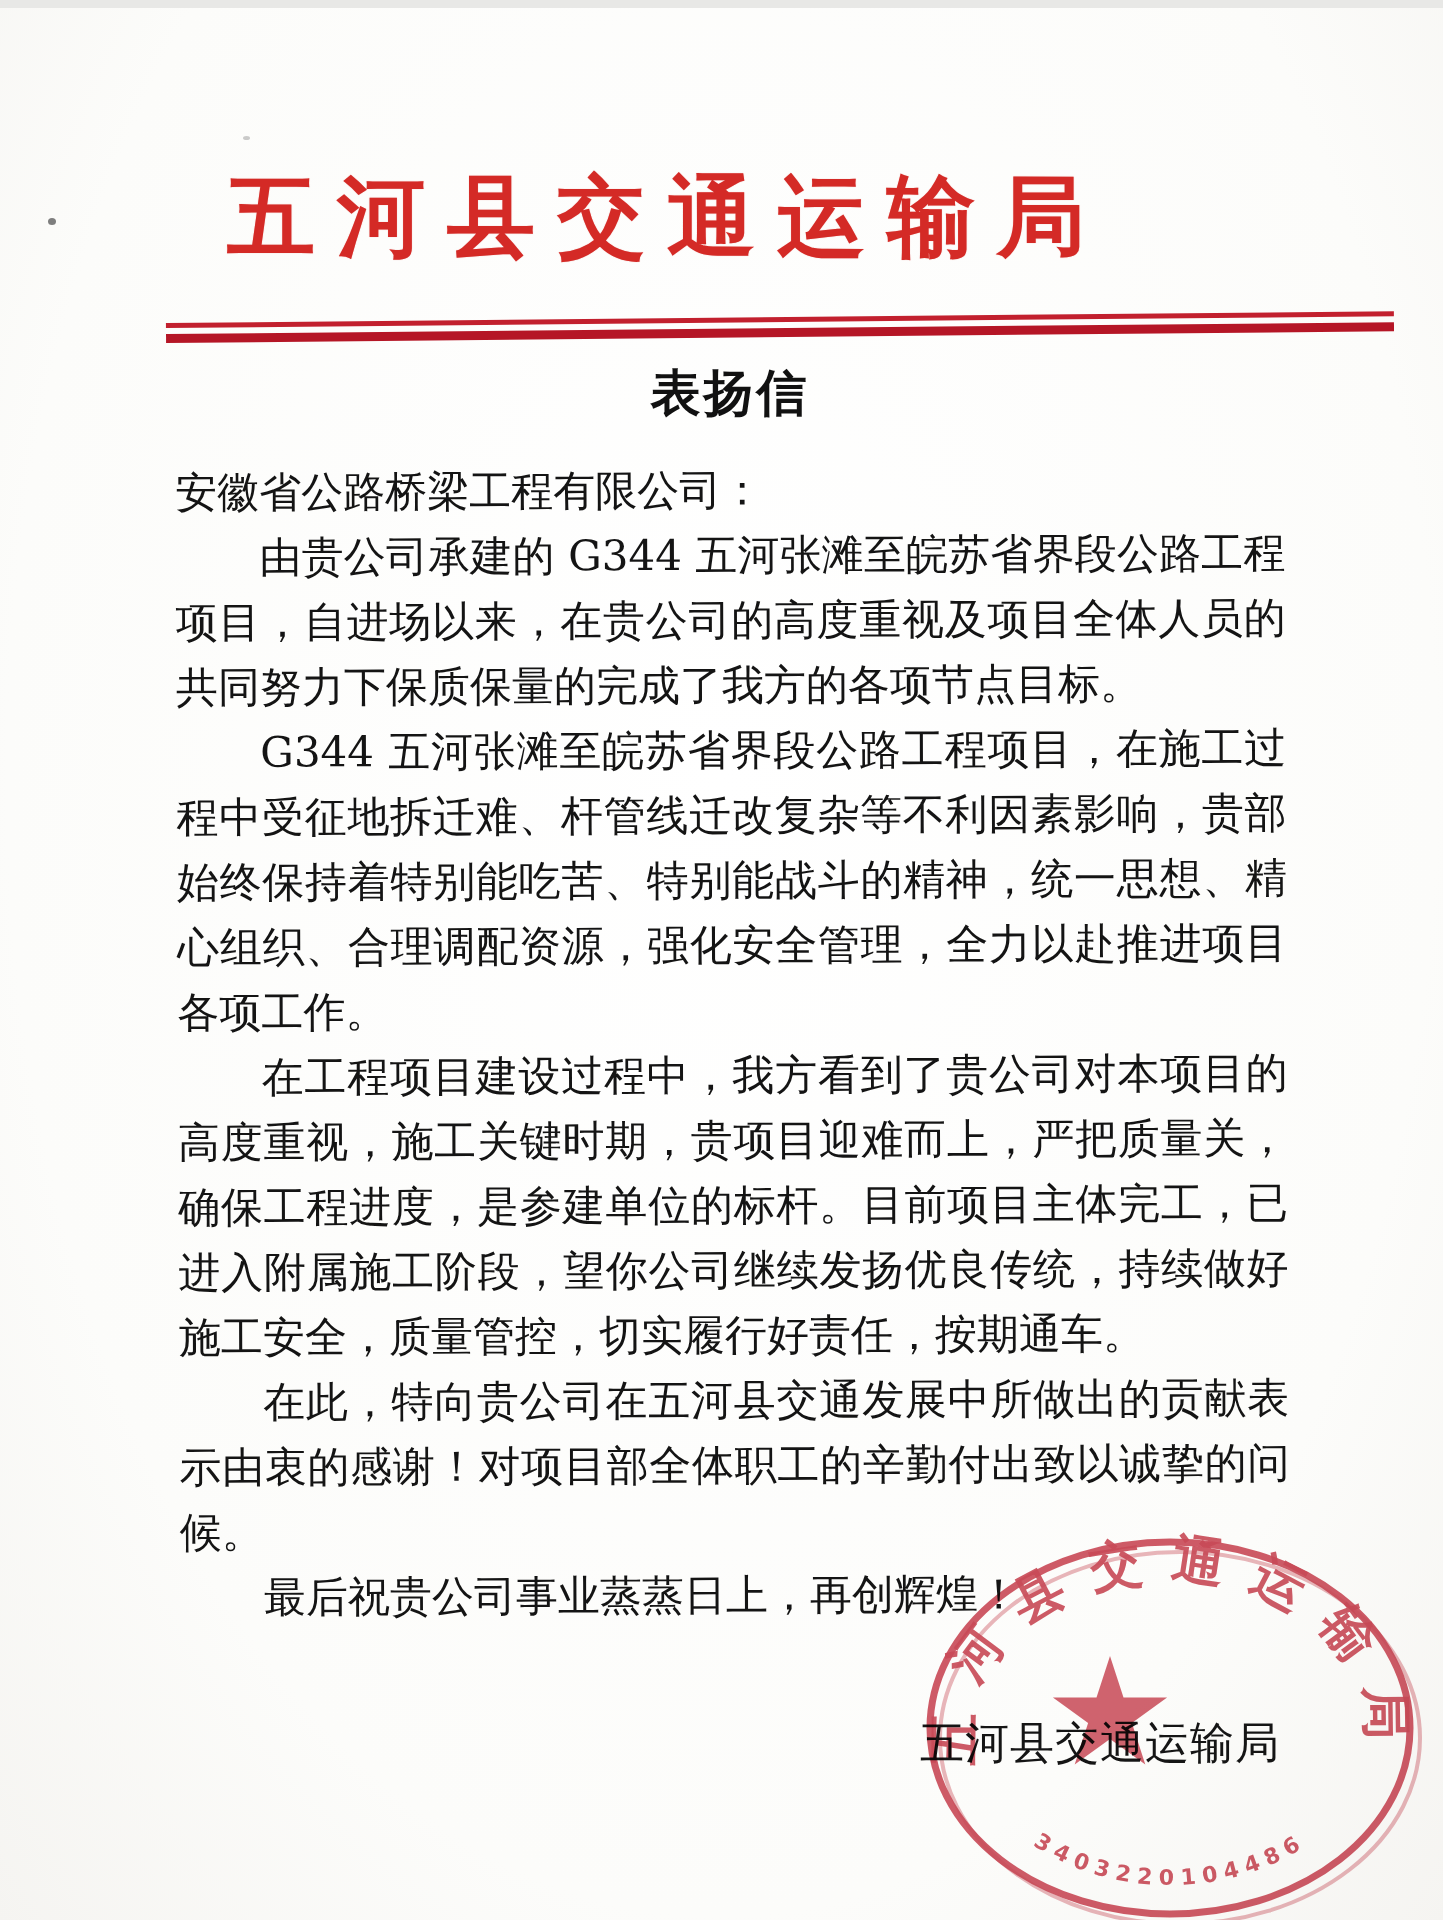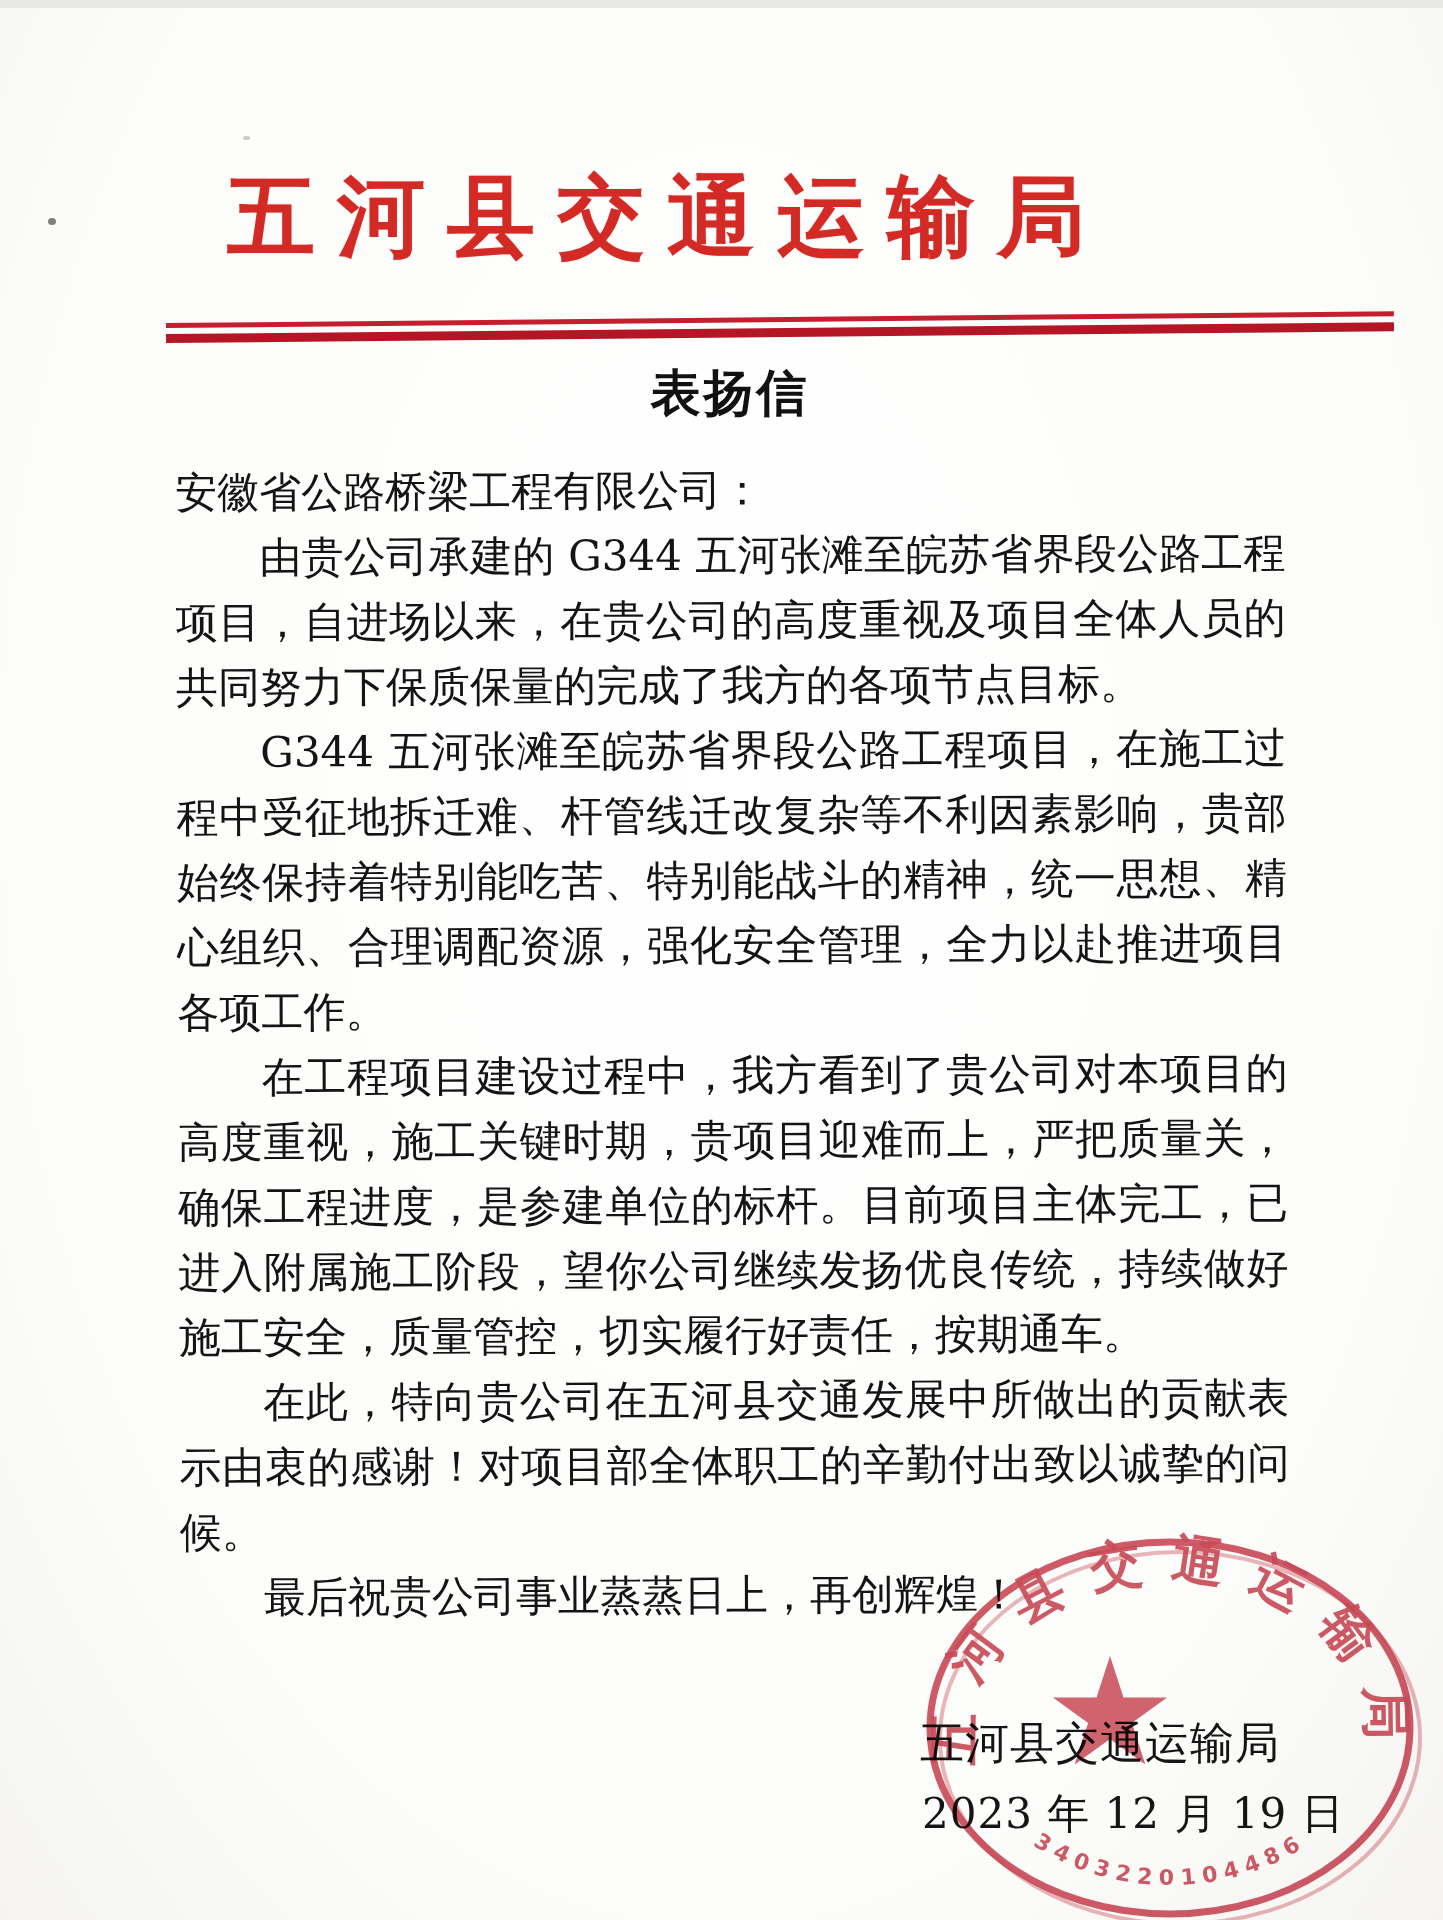--- a/index.html
+++ b/index.html
@@ -110,21 +110,20 @@
     <p class="salutation">安徽省公路桥梁工程有限公司：</p>
     <p>由贵公司承建的 G344 五河张滩至皖苏省界段公路工程项目，自进场以来，在贵公司的高度重视及项目全体人员的共同努力下保质保量的完成了我方的各项节点目标。</p>
     <p>G344 五河张滩至皖苏省界段公路工程项目，在施工过程中受征地拆迁难、杆管线迁改复杂等不利因素影响，贵部始终保持着特别能吃苦、特别能战斗的精神，统一思想、精心组织、合理调配资源，强化安全管理，全力以赴推进项目各项工作。</p>
     <p>在工程项目建设过程中，我方看到了贵公司对本项目的高度重视，施工关键时期，贵项目迎难而上，严把质量关，确保工程进度，是参建单位的标杆。目前项目主体完工，已进入附属施工阶段，望你公司继续发扬优良传统，持续做好施工安全，质量管控，切实履行好责任，按期通车。</p>
     <p>在此，特向贵公司在五河县交通发展中所做出的贡献表示由衷的感谢！对项目部全体职工的辛勤付出致以诚挚的问候。</p>
     <p>最后祝贵公司事业蒸蒸日上，再创辉煌！</p>
   </div>
 
   <div class="signature-org">五河县交通运输局</div>
 
-  <div class="signature-date">2023 年 12 月 19 日</div>
 
   <svg class="seal" viewBox="0 0 500 397">
     <defs>
       <path id="seal-arc-top" d="M 55.7 240.8 A 198 150 0 1 1 434.3 240.8" fill="none"></path>
       <path id="seal-arc-bottom" d="M 81.2 291.5 A 205 157 0 0 0 408.8 291.5" fill="none"></path>
     </defs>
 
     <ellipse cx="245" cy="197" rx="240" ry="186" fill="none" stroke="#c63a49" stroke-width="7" opacity="0.9"></ellipse>
     <ellipse cx="255" cy="207" rx="240" ry="186" fill="none" stroke="#c63a49" stroke-width="4" opacity="0.4"></ellipse>
 

